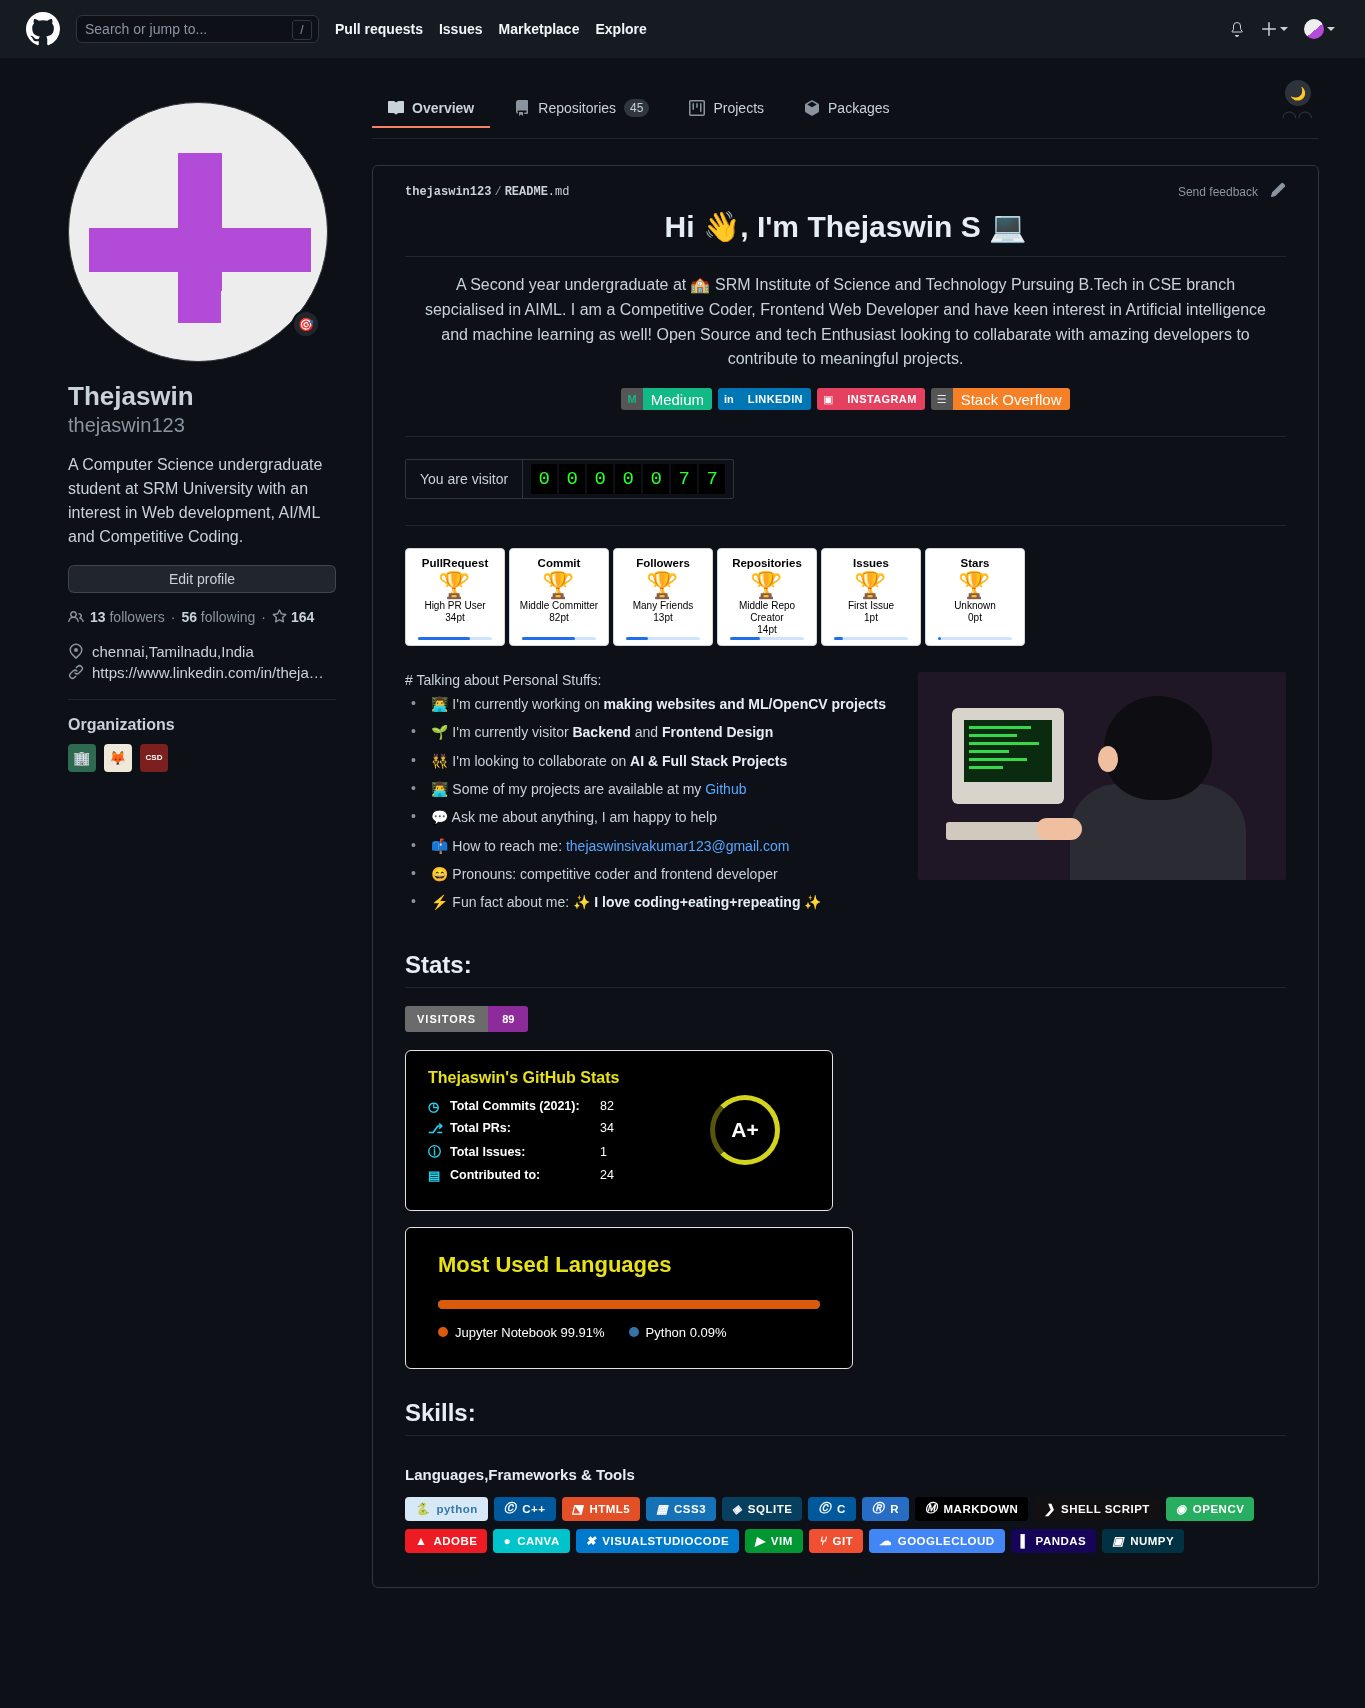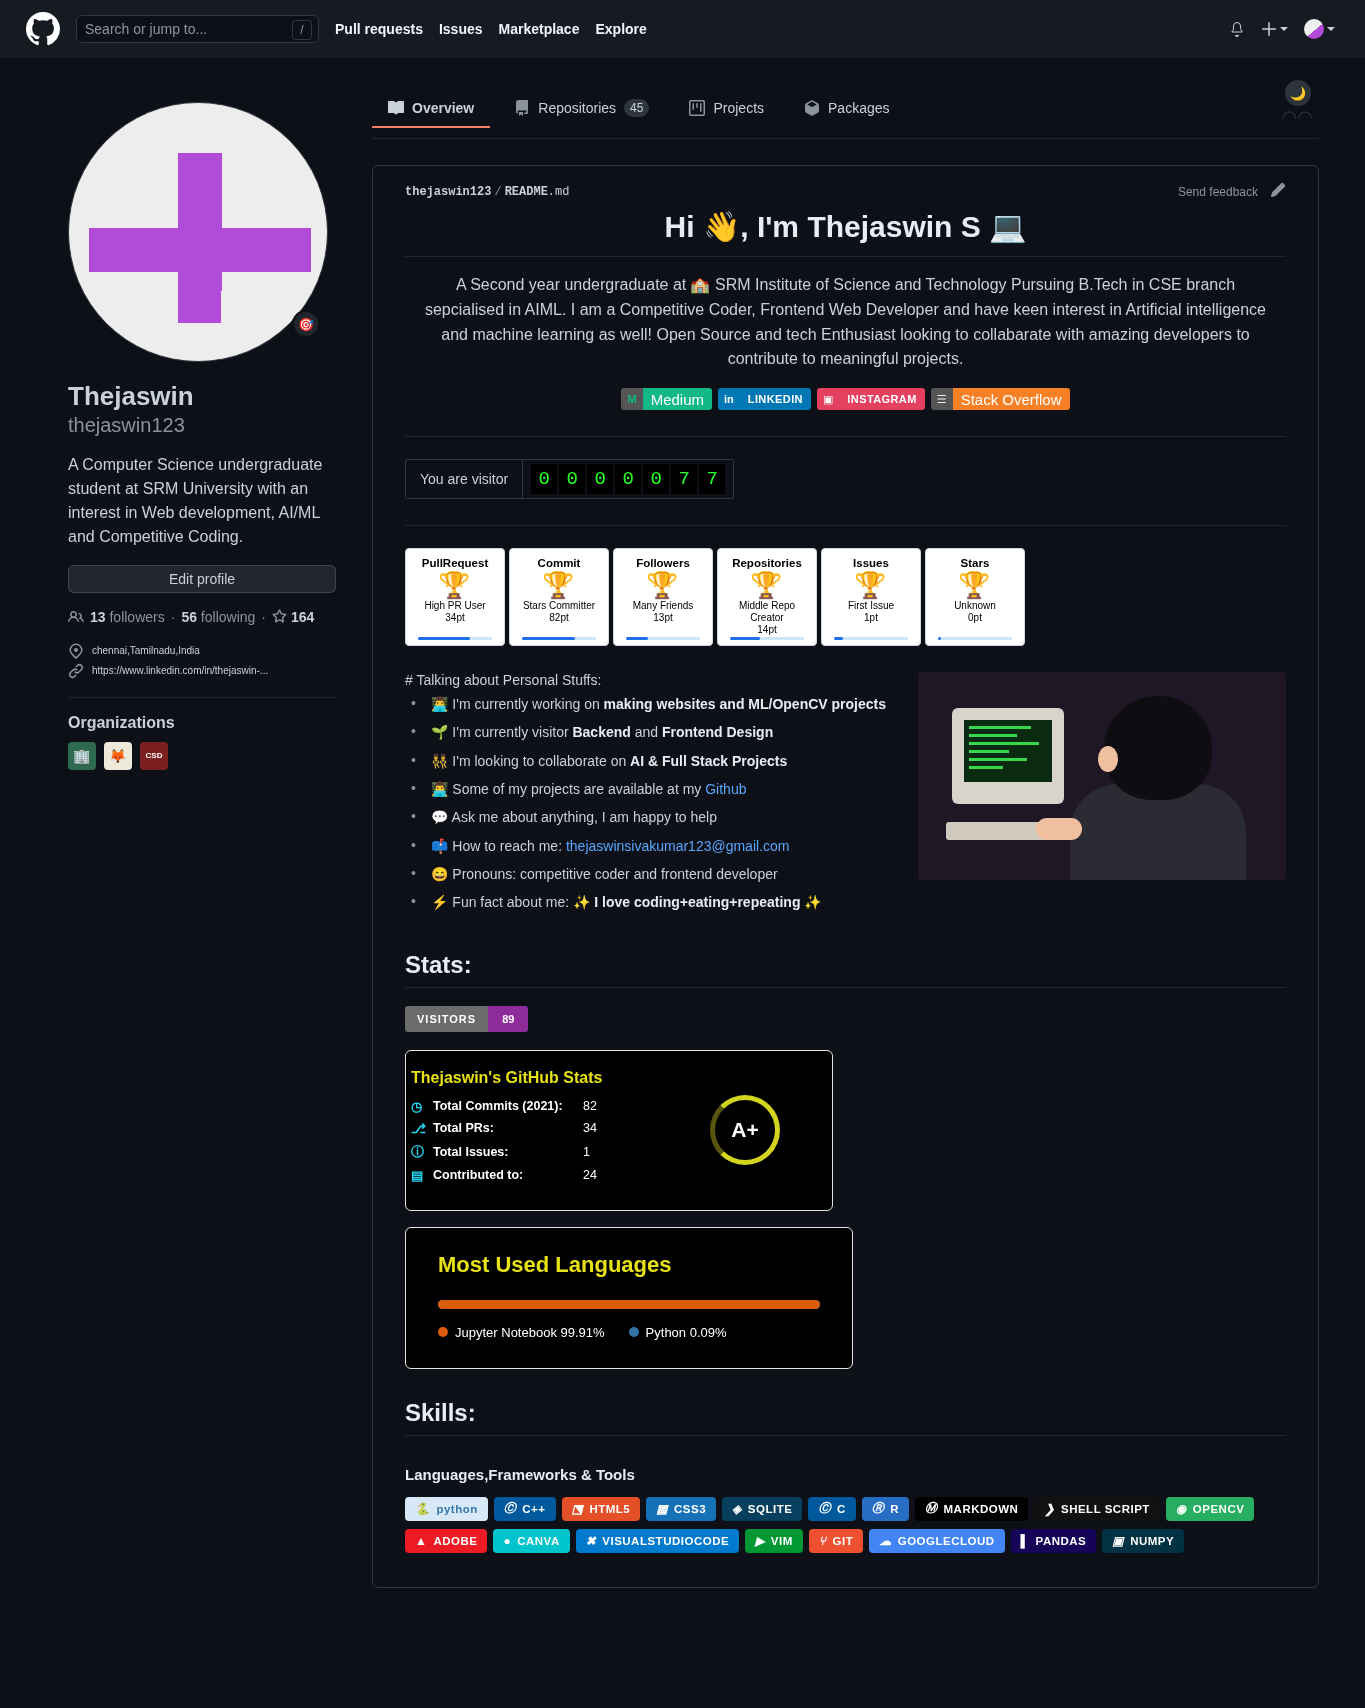--- a/index.html
+++ b/index.html
@@ -85,21 +85,21 @@
   .edit-profile-btn {
     display: block; width: 100%; margin-top: 16px;
     background: #21262d; border: 1px solid #f0f6fc26;
     color: #c9d1d9; border-radius: 6px;
     padding: 5px 16px; font-size: 14px; font-weight: 500;
     text-align: center; cursor: pointer;
     font-family: "Liberation Sans", sans-serif;
   }
   .follow-row { display: flex; align-items: center; gap: 6px; margin-top: 16px; font-size: 14px; color: #8b949e; }
   .follow-row b { color: #c9d1d9; font-weight: 600; }
-  .meta-list { margin-top: 16px; font-size: 10px; }
+  .meta-list { margin-top: 16px; font-size: 15px; }
   .meta-item { display: flex; align-items: center; gap: 8px; color: #c9d1d9; padding: 2px 0; }
   .meta-item .mi-text { white-space: nowrap; overflow: hidden; text-overflow: ellipsis; max-width: 232px; }
   .sidebar-divider { border-top: 1px solid #21262d; margin: 16px 0; }
   .org-title { font-size: 16px; font-weight: 600; color: #c9d1d9; margin-bottom: 10px; }
   .org-row { display: flex; gap: 8px; }
   .org-avatar { width: 28px; height: 28px; border-radius: 4px; display:flex; align-items:center; justify-content:center; font-size: 14px; }
 
   
   .tabs { display: flex; align-items: center; gap: 8px; padding-top: 22px; border-bottom: 1px solid #21262d; }
   .tab {
@@ -221,21 +221,21 @@
 
   
   .sec-h2 { font-size: 24px; font-weight: 600; color: #e6edf3; margin-top: 30px; padding-bottom: 8px; border-bottom: 1px solid #21262d; }
   .visitors-badge { display: inline-flex; height: 26px; border-radius: 3px; overflow: hidden; margin-top: 18px; }
   .visitors-badge .vb-l { background:#6b6b6b; color:#fff; font-size: 11px; font-weight:600; letter-spacing:1px; display:flex; align-items:center; padding: 0 12px; }
   .visitors-badge .vb-r { background:#8e2b9b; color:#fff; font-size: 11px; font-weight:700; display:flex; align-items:center; padding: 0 14px; }
 
   .stats-card {
     width: 428px; margin-top: 18px;
     background: #000; border: 1px solid #e4e2e2; border-radius: 6px;
-    padding: 18px 5px 20px; position: relative;
+    padding: 18px 22px 20px; position: relative;
   }
   .stats-card h3 { color: #e7e117; font-size: 16px; font-weight: 700; margin-bottom: 12px; }
   .stat-line { display: flex; align-items: center; font-size: 12.5px; color: #fff; font-weight: 700; margin-bottom: 7px; }
   .stat-line .si { color: #22d3ee; width: 22px; font-size: 13px; }
   .stat-line .sl { width: 150px; }
   .stat-line .sv { font-weight: 400; }
   .grade-ring {
     position: absolute; right: 52px; top: 50%; transform: translateY(-50%);
     width: 70px; height: 70px; border-radius: 50%;
     border: 5px solid #58550f; border-top-color: #d3d41d; border-right-color: #d3d41d; border-bottom-color:#d3d41d;
@@ -472,21 +472,21 @@
             <div class="t-cup">🏆</div>
             <div class="t-name">High PR User</div>
             <div class="t-pt">34pt</div>
             <div class="t-bar">
                 <i style="width:70%"></i>
               </div>
           </div>
           <div class="trophy">
             <div class="t-title">Commit</div>
             <div class="t-cup">🏆</div>
-            <div class="t-name">Stars Committer</div>
+            <div class="t-name">Middle Committer</div>
             <div class="t-pt">82pt</div>
             <div class="t-bar">
                 <i style="width:72%"></i>
               </div>
           </div>
           <div class="trophy">
             <div class="t-title">Followers</div>
             <div class="t-cup">🏆</div>
             <div class="t-name">Many Friends</div>
             <div class="t-pt">13pt</div>

